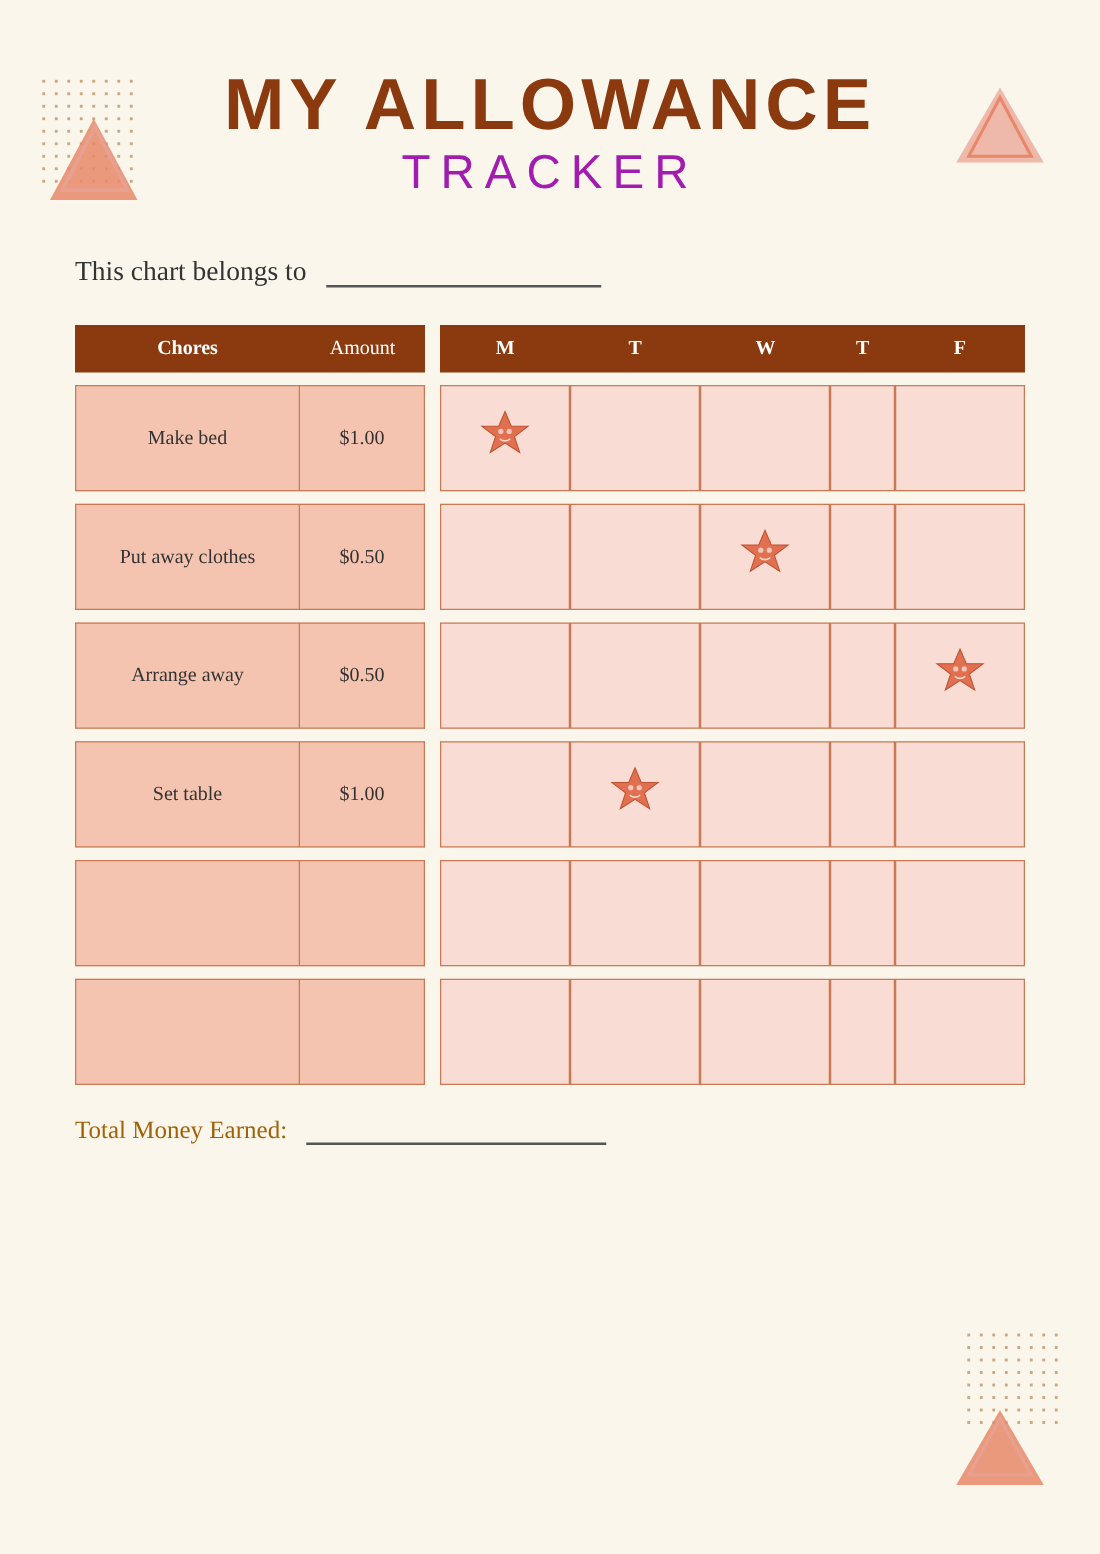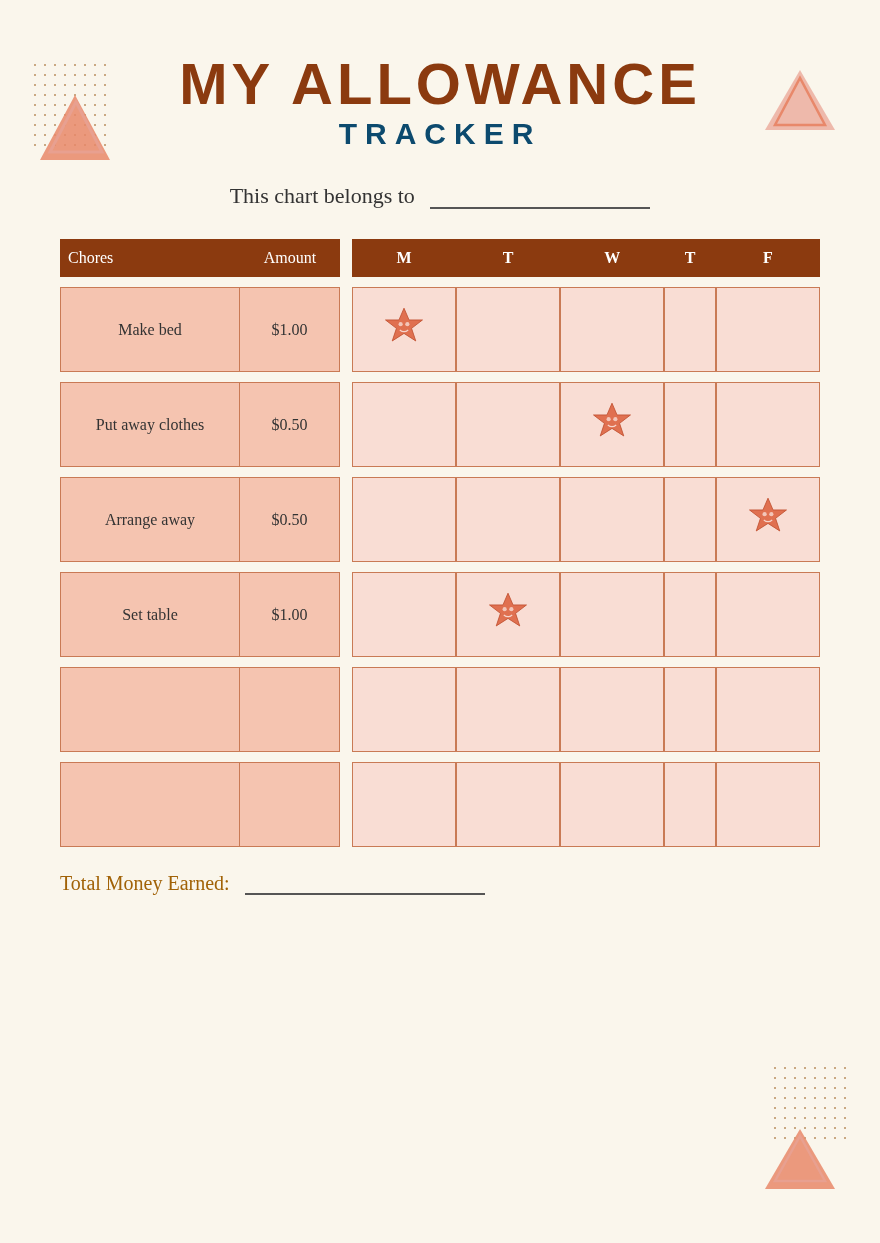--- a/index.html
+++ b/index.html
@@ -56,44 +56,43 @@
     .triangle-bottom-right {
       position: absolute;
       bottom: 40px;
       right: 40px;
     }
 
     
     .title-section {
       text-align: center;
       margin-top: 10px;
-      margin-bottom: 32px;
+      margin-bottom: 44px;
     }
 
     .title-line1 {
       font-size: 58px;
       font-weight: 900;
       color: #8b3a0f;
       letter-spacing: 4px;
       text-transform: uppercase;
       font-family: Arial Black, sans-serif;
     }
 
     .title-line2 {
-      font-size: 30px;
-      font-weight: 700;
-      color: #0c4a6e;
+      font-size: 38px;
+      font-weight: 400;
+      color: #a21caf;
       letter-spacing: 8px;
       text-transform: uppercase;
       font-family: Arial Black, sans-serif;
     }
 
     
     .belongs-to {
-      text-align: center;
       font-size: 22px;
       color: #333;
       margin: 20px 0 30px 0;
       font-family: Georgia, serif;
     }
 
     .belongs-to-line {
       display: inline-block;
       border-bottom: 2px solid #555;
       width: 220px;
@@ -107,22 +106,22 @@
       border-collapse: separate;
       border-spacing: 0;
       margin-bottom: 20px;
     }
 
     
     .header-chores {
       background: #8b3a0f;
       color: #fff;
       font-size: 16px;
-      font-weight: normal;
-      text-align: left;
+      font-weight: bold;
+      text-align: center;
       padding: 10px 8px;
       width: 180px;
     }
     .header-amount {
       background: #8b3a0f;
       color: #fff;
       font-size: 16px;
       font-weight: normal;
       text-align: center;
       padding: 10px 8px;

